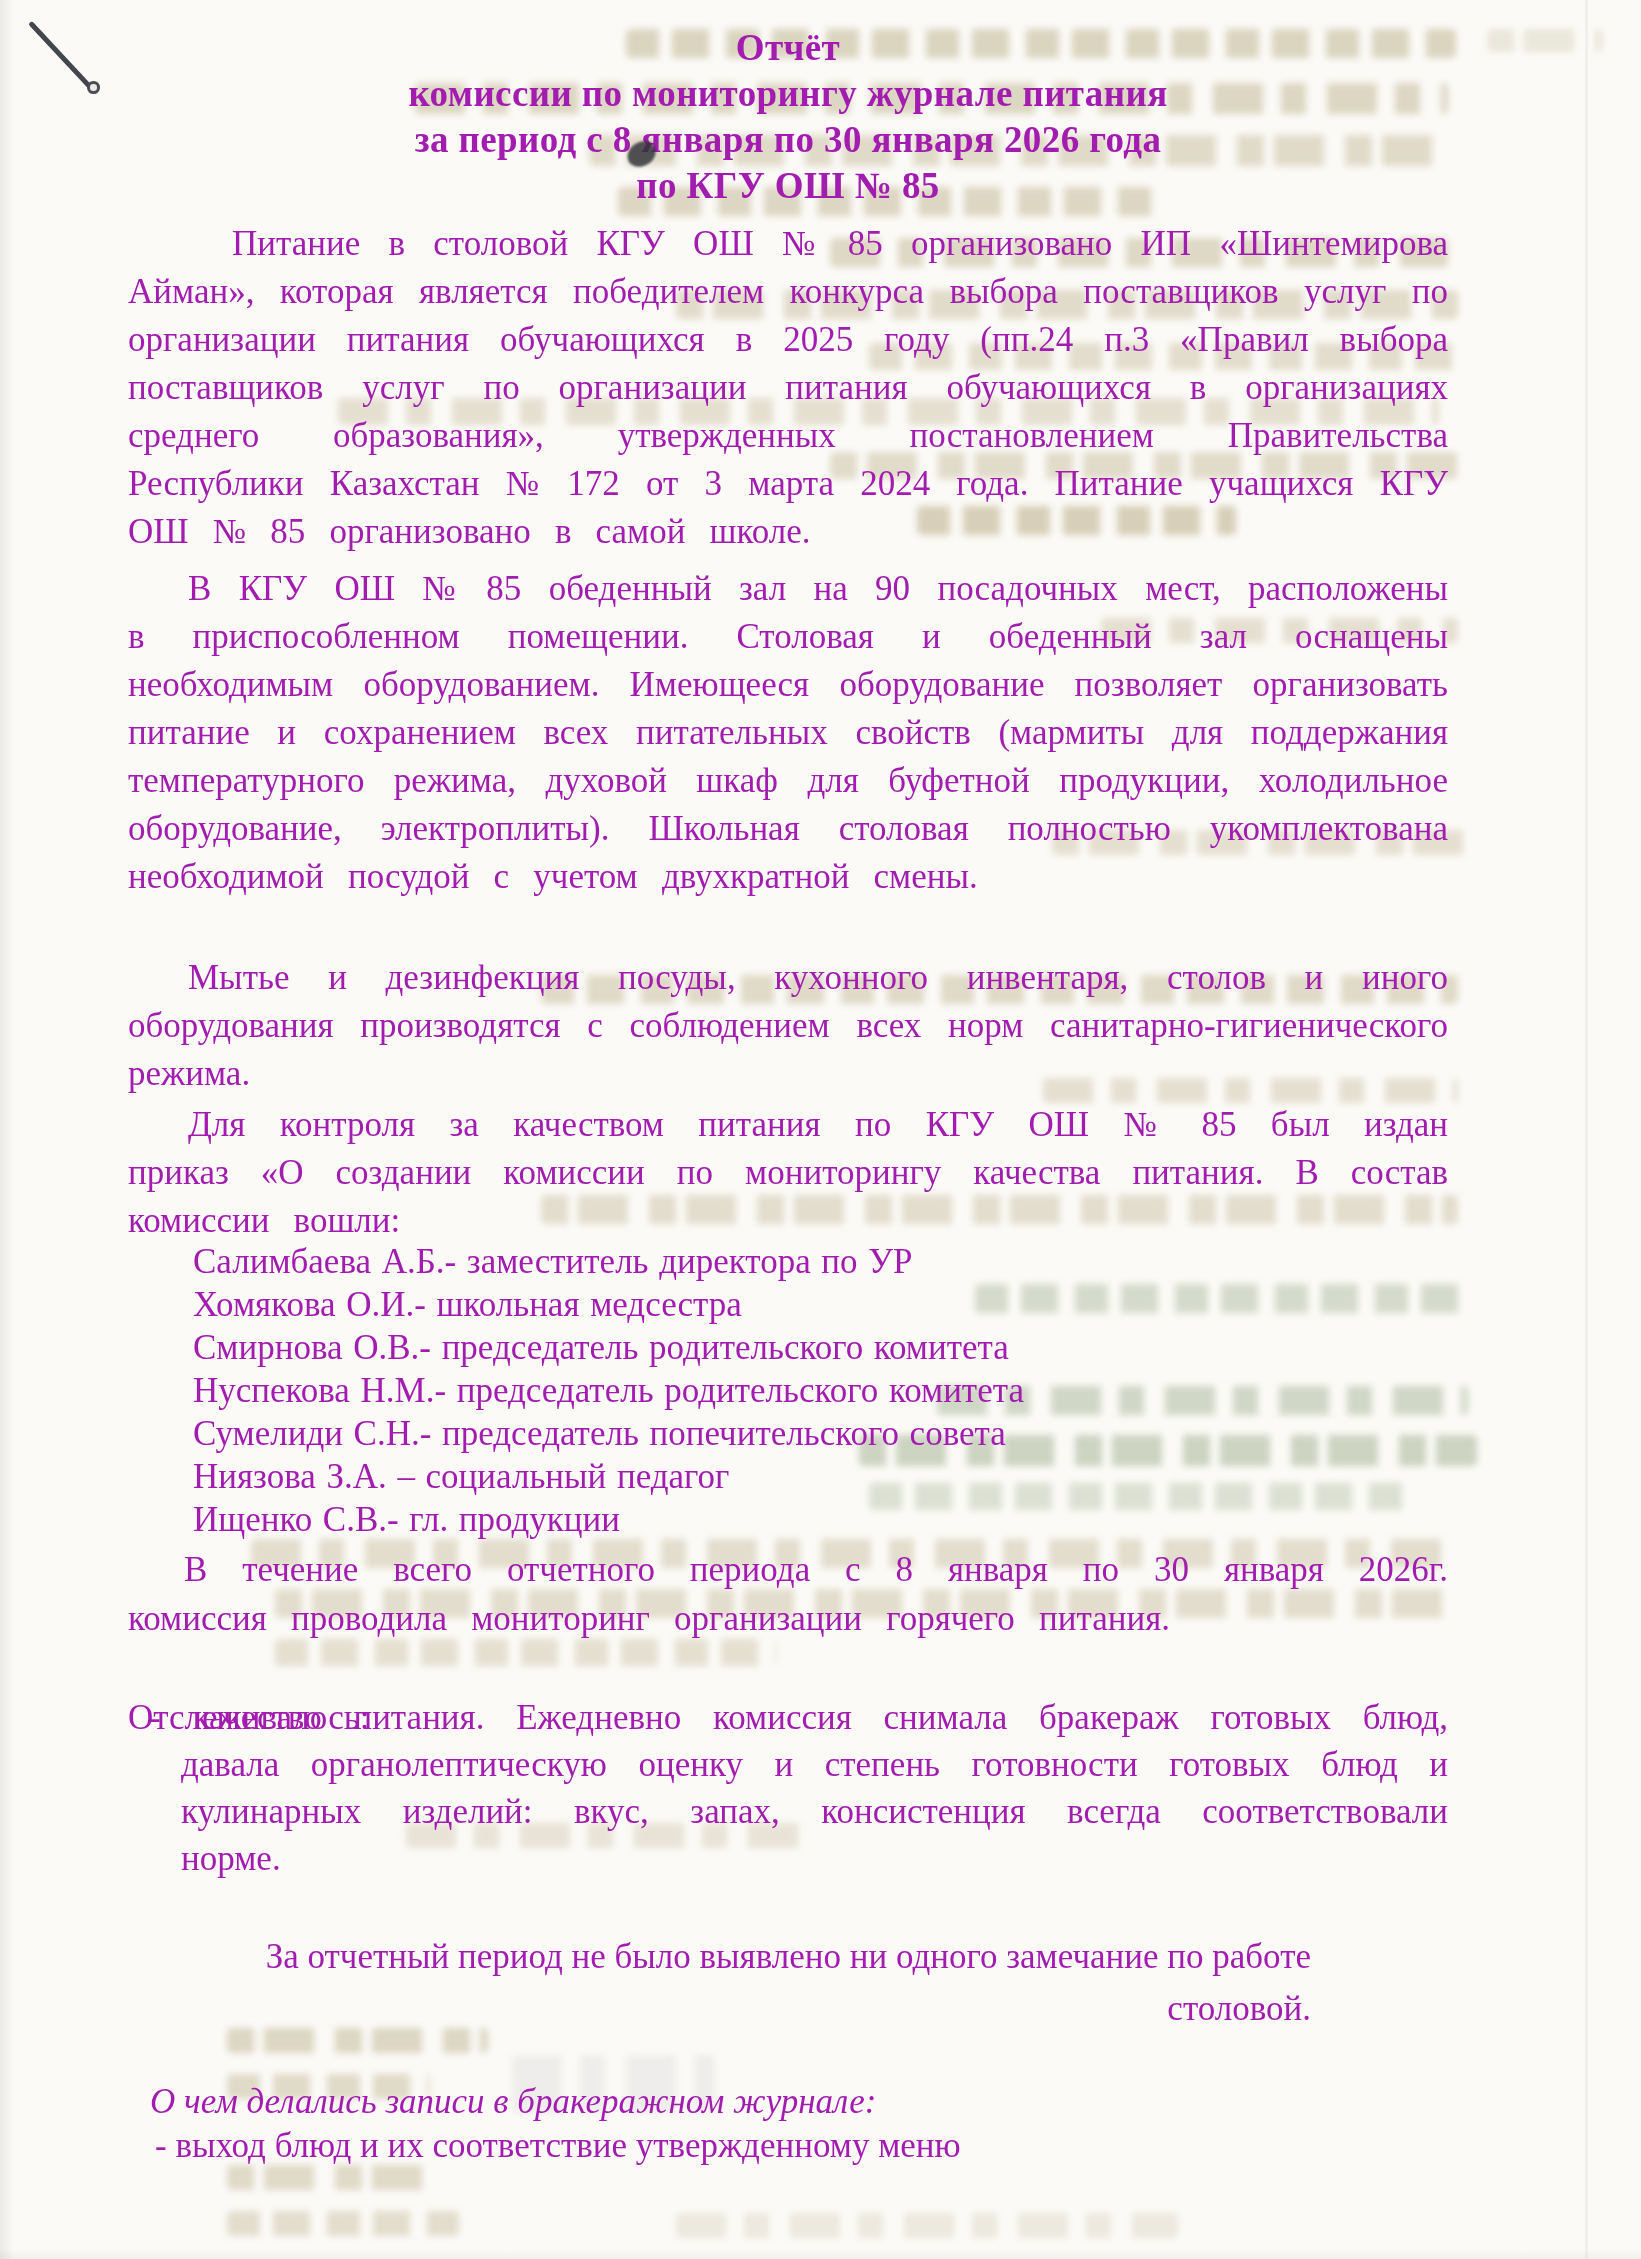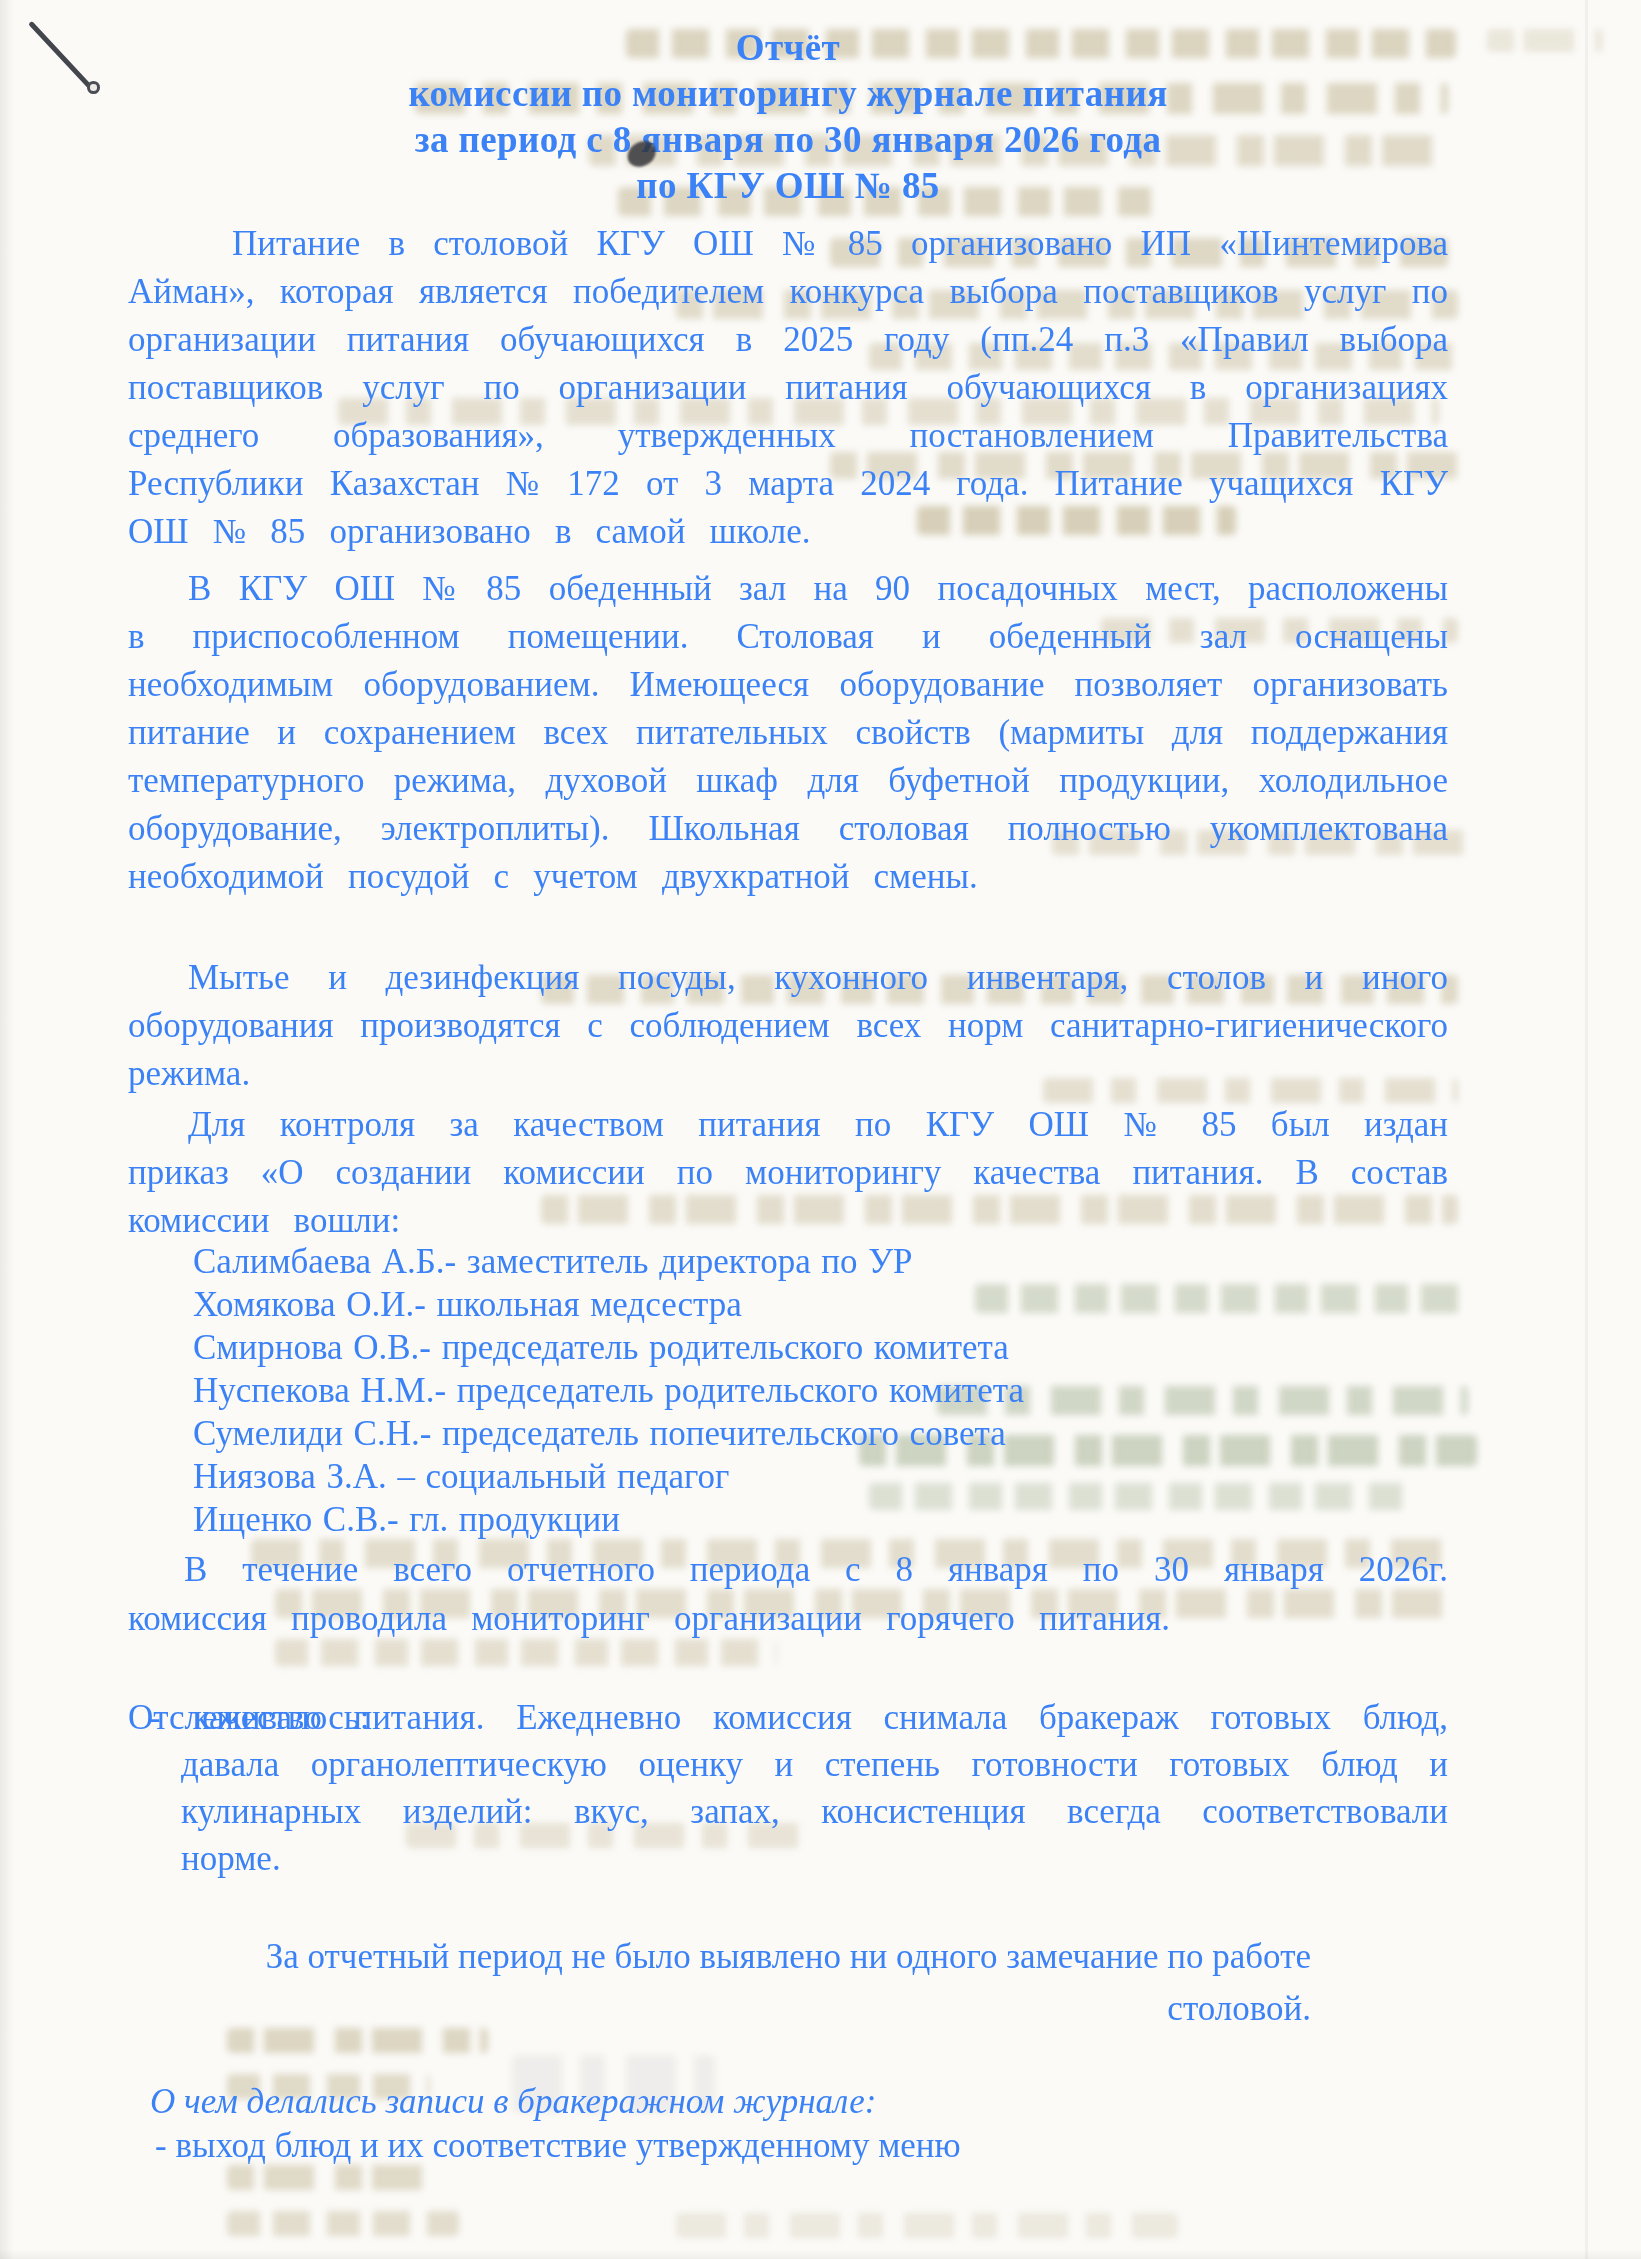--- a/index.html
+++ b/index.html
@@ -1,21 +1,21 @@
 <!DOCTYPE html>
 <html><head>
 <meta charset="utf-8">
 <style>
   html,body { margin:0; padding:0; }
   body { width:1641px; height:2259px; background:#f4f3f0; }
   .page {
     position:relative; width:1641px; height:2259px;
     background:#fbfaf7; overflow:hidden;
     font-family:"Liberation Serif","DejaVu Serif",serif;
-    color:#3b82f6;
+    color:#a21caf;
   }
   .edge-left { position:absolute; left:0; top:0; width:13.5px; height:100%;
     background:linear-gradient(90deg, rgba(90,90,90,0.10), rgba(90,90,90,0)); }
   .edge-bottom { position:absolute; left:0; bottom:0; width:100%; height:9.7px;
     background:linear-gradient(0deg, rgba(90,90,90,0.07), rgba(90,90,90,0)); }
   .streak { position:absolute; left:1585px; top:0; width:2.9px; height:2259px;
     background:rgba(130,130,138,0.08); }
 
   .heading { position:absolute; left:128px; top:25px; width:1320px;
     text-align:center; font-weight:700; font-size:37px; line-height:46px;

